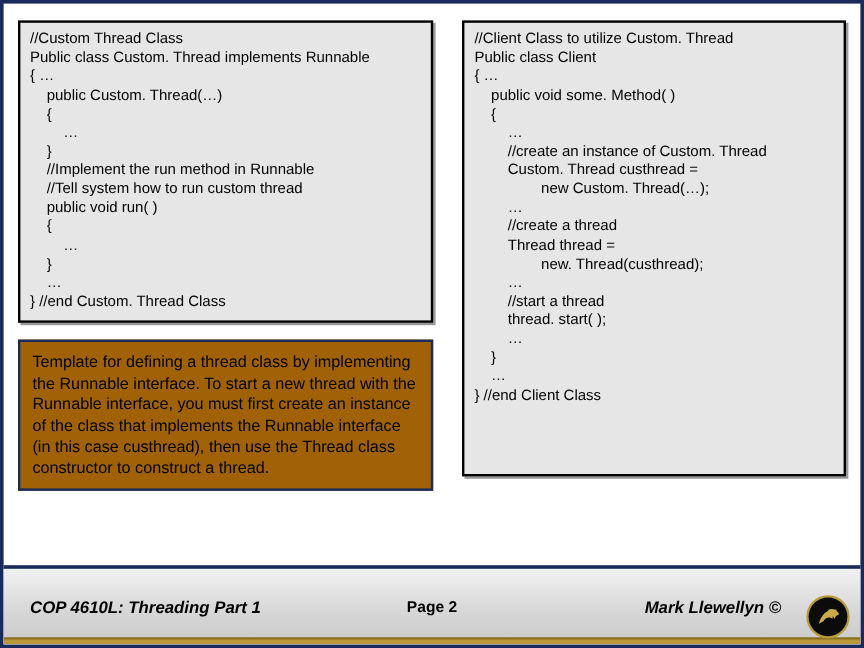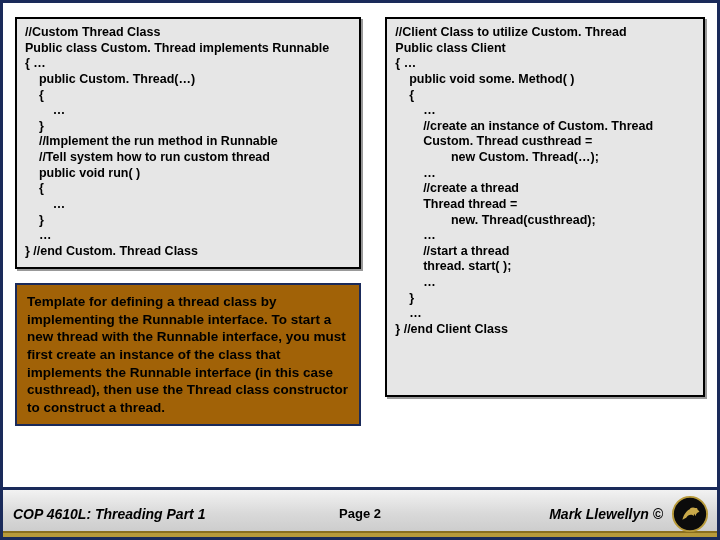--- a/index.html
+++ b/index.html
@@ -8,21 +8,20 @@
     width: 720px; height: 540px;
     border: 3px solid #1a2a5a;
     position: relative;
     display: flex; flex-direction: column;
   }
   .content {
     flex: 1;
     display: flex;
     padding: 14px 12px 0 12px;
     gap: 24px;
-    font-weight: bold;
   }
   .left-col { flex: 1 1 52%; display: flex; flex-direction: column; gap: 14px; }
   .right-col { flex: 1 1 48%; border-radius: 22px; }
   .code-box {
     background: #e6e6e6;
     border: 2px solid #000;
     box-shadow: 2px 2px 0 #999;
     padding: 6px 8px 8px 8px;
     font-size: 12.5px;
     line-height: 1.25;
@@ -32,27 +31,27 @@
   .code-box.right { min-height: 380px; }
   .desc-box {
     background: #a16207;
     border: 2px solid #1a2a5a;
     padding: 8px 10px;
     font-size: 13.5px;
     line-height: 1.3;
     font-family: Arial, Helvetica, sans-serif;
   }
   .footer {
-    height: 50px;
+    height: 66px;
     border-top: 3px solid #1a2a5a;
     background: linear-gradient(to bottom, #f2f2f2 0%, #d9d9d9 50%, #c9c9c9 100%);
     display: flex;
     align-items: center;
     position: relative;
-    padding: 0 10px;
+    padding: 0 22px;
     box-shadow: inset 0 -4px 0 #b89a3a, inset 0 -6px 0 #8a6f1f;
   }
   .footer .course {
     font-weight: bold;
     font-style: italic;
     font-size: 14px;
     flex: 0 0 auto;
   }
   .footer .page {
     position: absolute;

